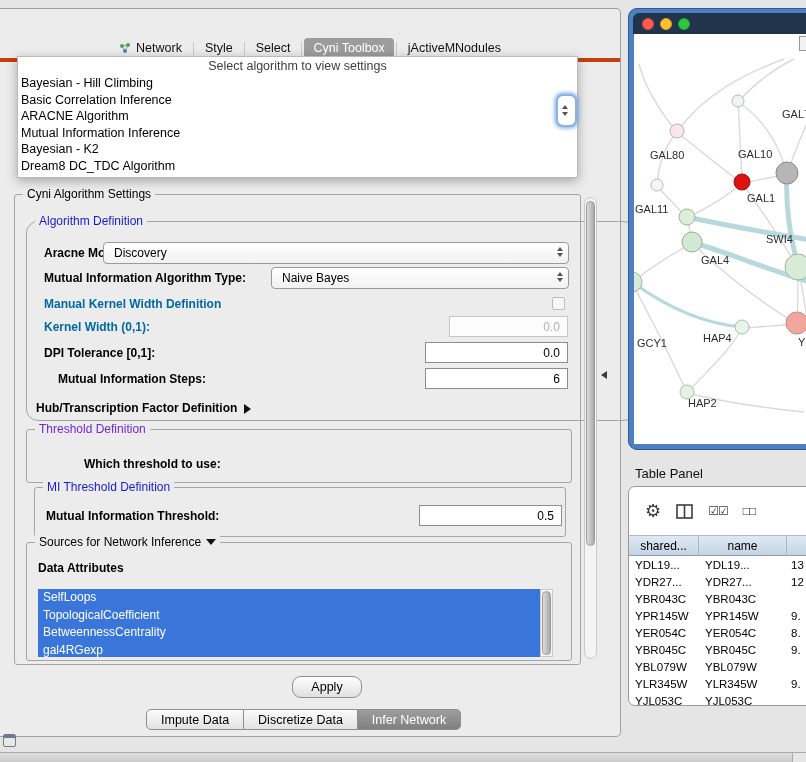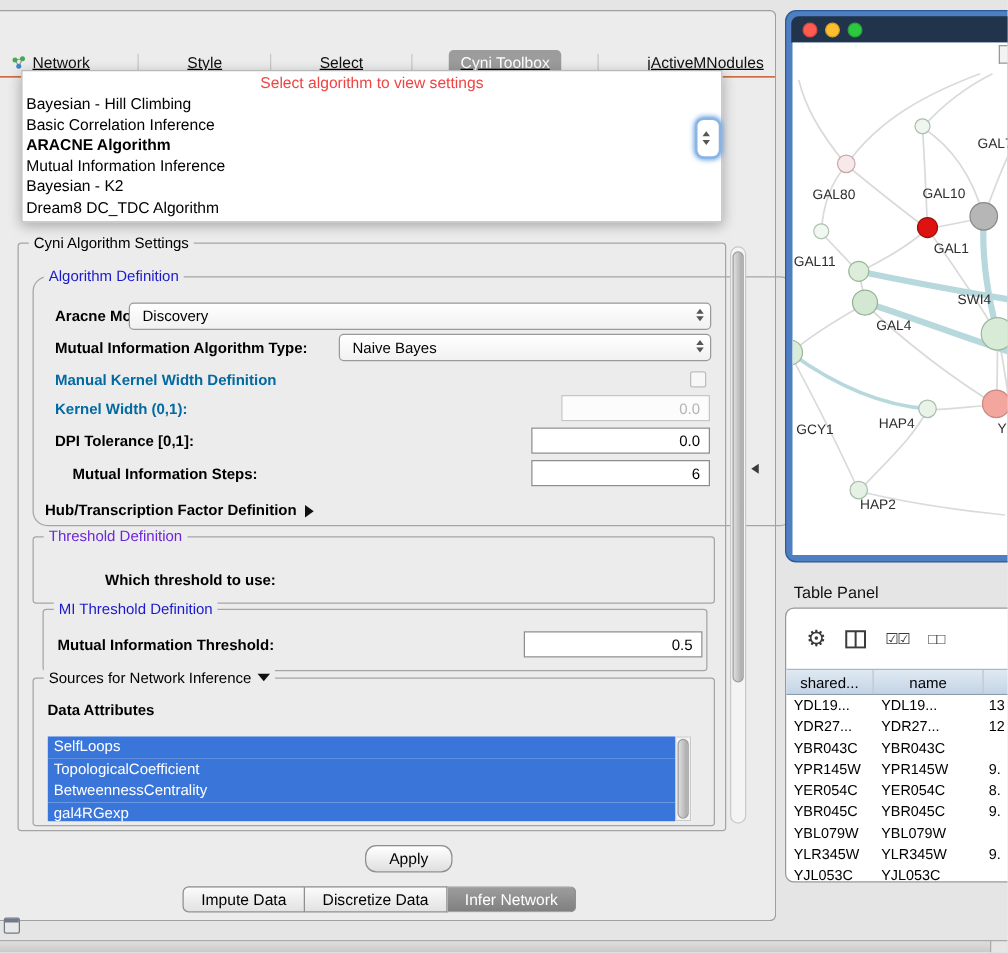--- a/index.html
+++ b/index.html
@@ -13,34 +13,34 @@
            background:#ececec; border:1px solid #9f9f9f; border-left:none;
            border-radius:0 5px 5px 0; }
   .titlebar { height:21px; background:linear-gradient(#f7f7f7,#dddddd);
               border-bottom:1px solid #b5b5b5; display:flex; align-items:center;
               padding:0 10px; border-radius:0 5px 0 0; }
   .titlebar .t { flex:1; font-size:12px; color:#1b1b1b; }
   .float-box { width:9px; height:9px; border:1.5px solid #444; margin-left:10px; background:#fff; }
   .close-x { margin-left:10px; font-weight:bold; font-size:12px; color:#222; }
 
   .tabbar { position:absolute; left:0; right:0; top:29px; height:24px;
-            border-bottom:1px solid #c2410c; display:flex; justify-content:space-between;
-            align-items:center;text-decoration:underline; }
+            border-bottom:4px solid #c2410c; display:flex; justify-content:center;
+            align-items:center; }
   .tab { padding:3px 9px; font-size:12.5px; color:#101010; display:flex;
          align-items:center; gap:5px; border-radius:4px; white-space:nowrap; }
   .tab.active { background:#9c9c9c; color:#fff; }
   .tab-sep { width:1px; height:13px; background:#c6c6c6; margin:0 2px; }
 
   
   .popup { position:absolute; left:17px; top:47px; width:561px; background:#fff;
            border:1px solid #b9b9b9; box-shadow:0 3px 10px rgba(0,0,0,.3);
            z-index:50; padding:1px 0 3px; }
-  .popup .ph { text-align:center; color:#ef4444; font-size:12.5px; height:17px; line-height:17px; }
+  .popup .ph { text-align:center; color:#404040; font-size:12.5px; height:17px; line-height:17px; }
   .popup-item { height:16.5px; line-height:16.5px; padding-left:3px; font-size:12.5px; color:#000; }
-  .popup-item.selected { font-weight:bold; }
+  .popup-item.selected { font-weight:normal; }
   .combo-peek { position:absolute; left:556px; top:85px; width:21px; height:33px;
                 background:#fff; border:2px solid #8ab4e4; border-radius:7px;
                 box-shadow:0 0 4px 1px #6fa3e0; z-index:60; }
   .combo-peek .arrows { position:absolute; left:4px; top:9px; display:flex;
                         flex-direction:column; gap:3px; }
 
   
   .group { position:absolute; border:1px solid #a5a5a5; border-radius:3px; }
   .legend { position:absolute; top:-8px; left:8px; background:#ececec;
             padding:0 4px; font-size:12px; display:flex; align-items:center; gap:5px; }

